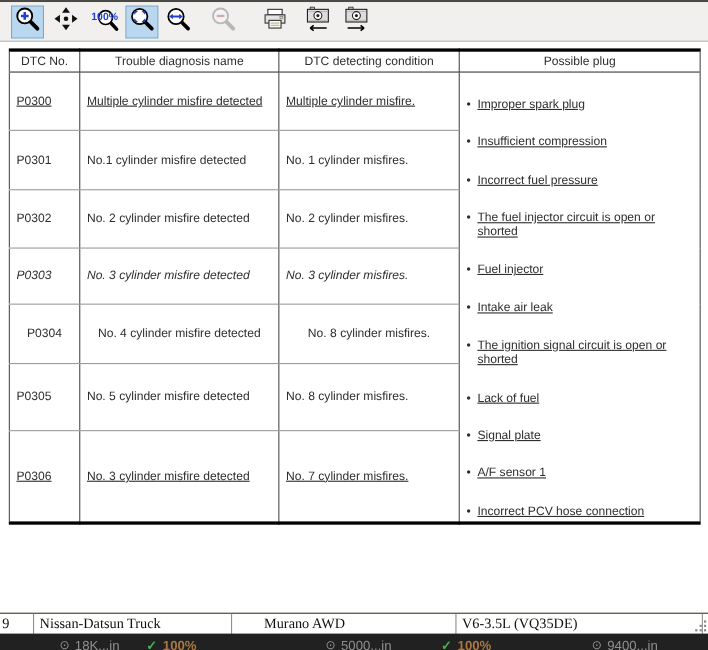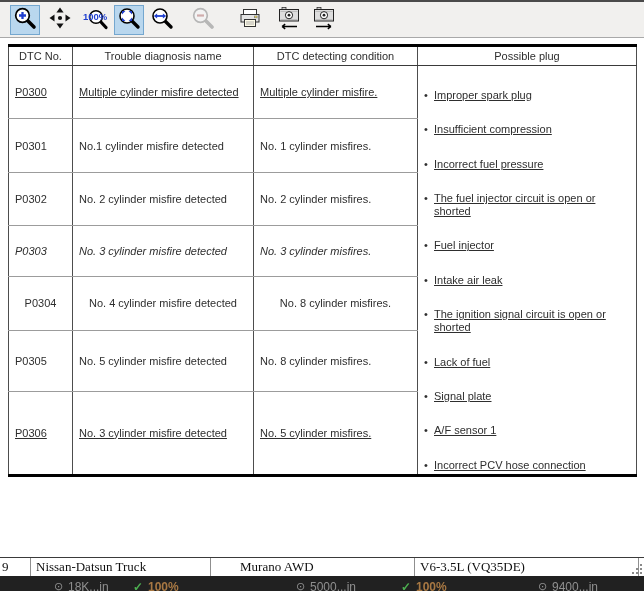--- a/index.html
+++ b/index.html
@@ -236,21 +236,21 @@
         <td>No. 8 cylinder misfires.</td>
       </tr>
       <tr class="r6">
         <td>P0305</td>
         <td>No. 5 cylinder misfire detected</td>
         <td>No. 8 cylinder misfires.</td>
       </tr>
       <tr class="r7">
         <td>P0306</td>
         <td>No. 3 cylinder misfire detected</td>
-        <td>No. 5 cylinder misfires.</td>
+        <td>No. 7 cylinder misfires.</td>
       </tr>
     </tbody>
       </table>
   </div>
 
   <div class="statusbar">
     <div class="cell c0">9</div>
     <div class="cell c1">Nissan-Datsun Truck</div>
     <div class="cell c2">Murano AWD</div>
     <div class="cell c3">V6-3.5L (VQ35DE)</div>

